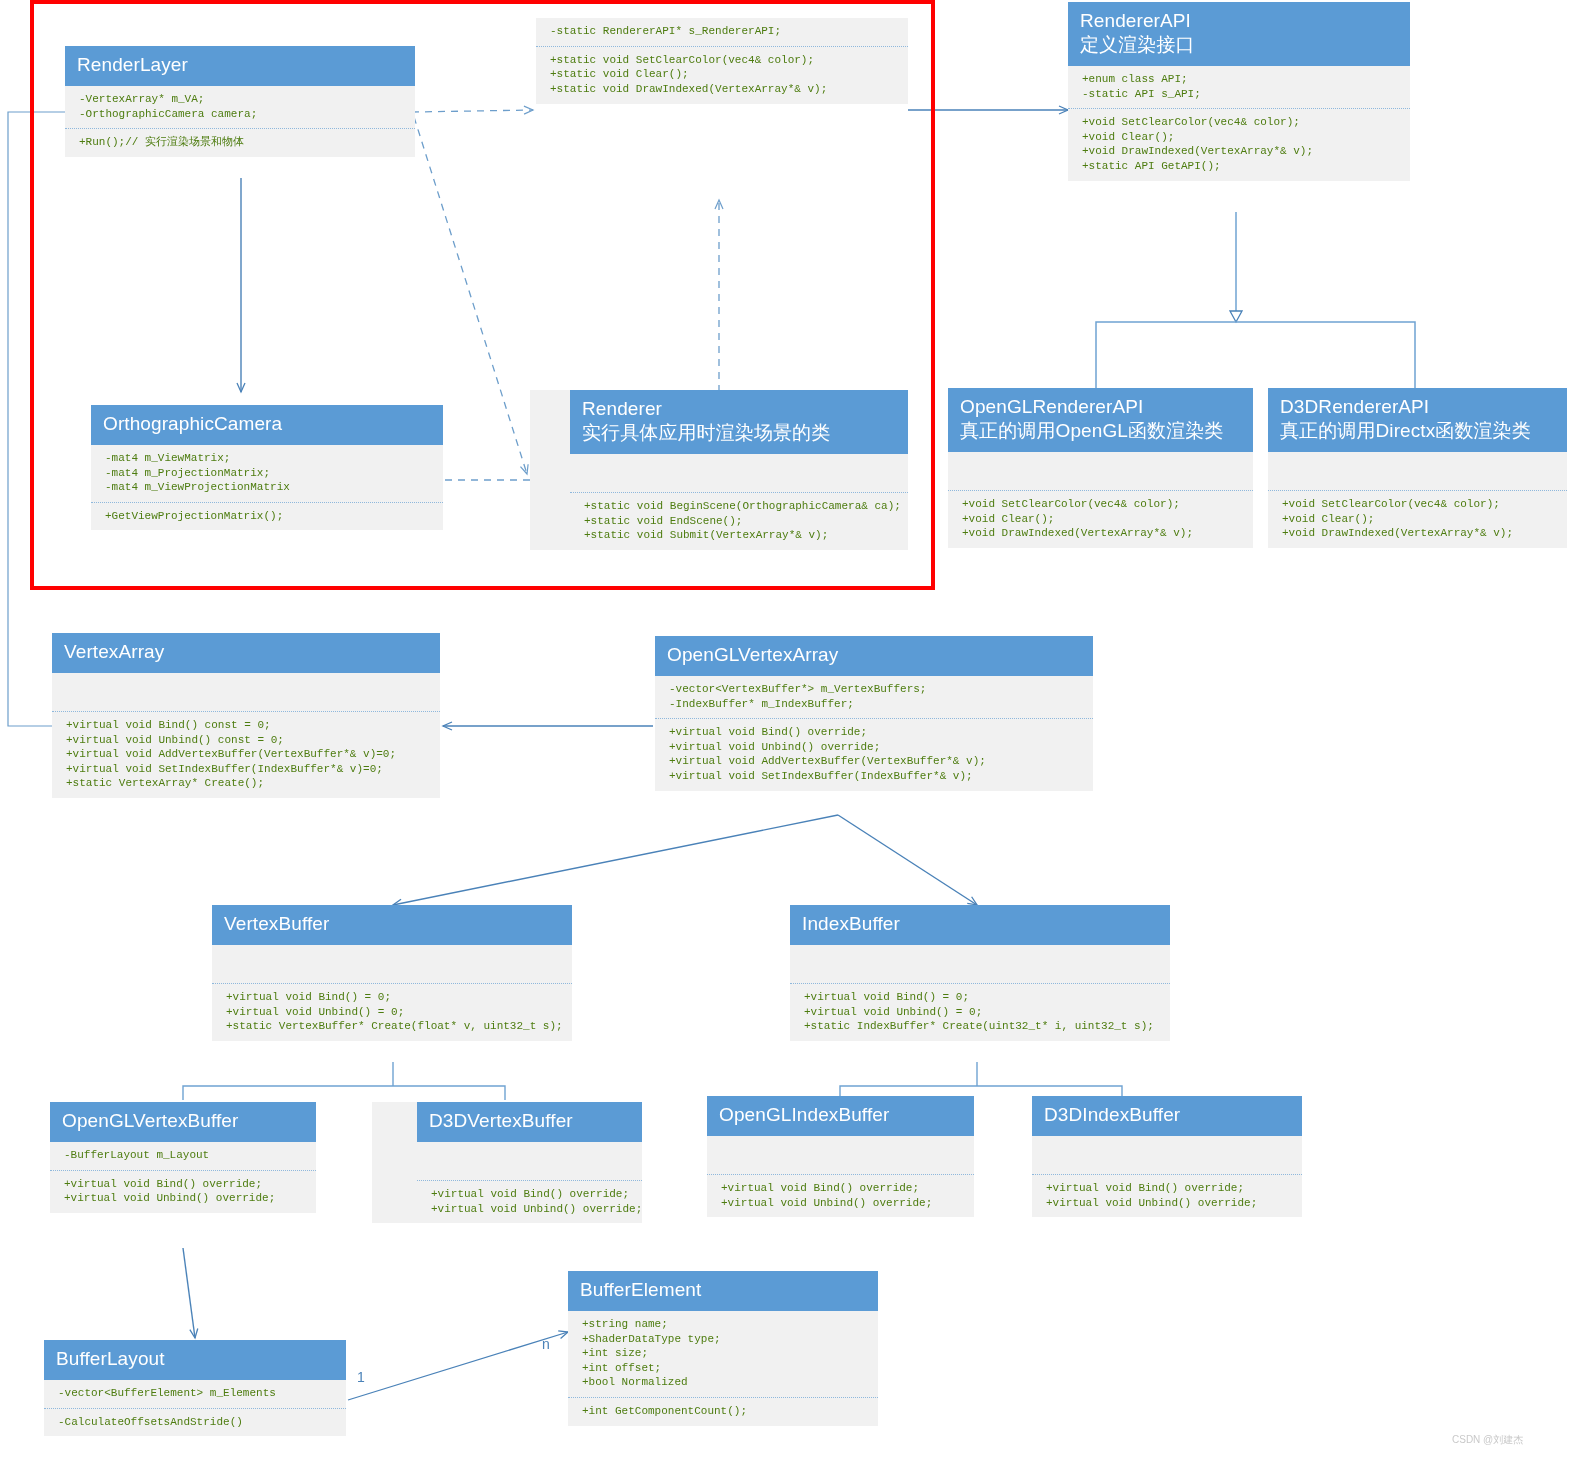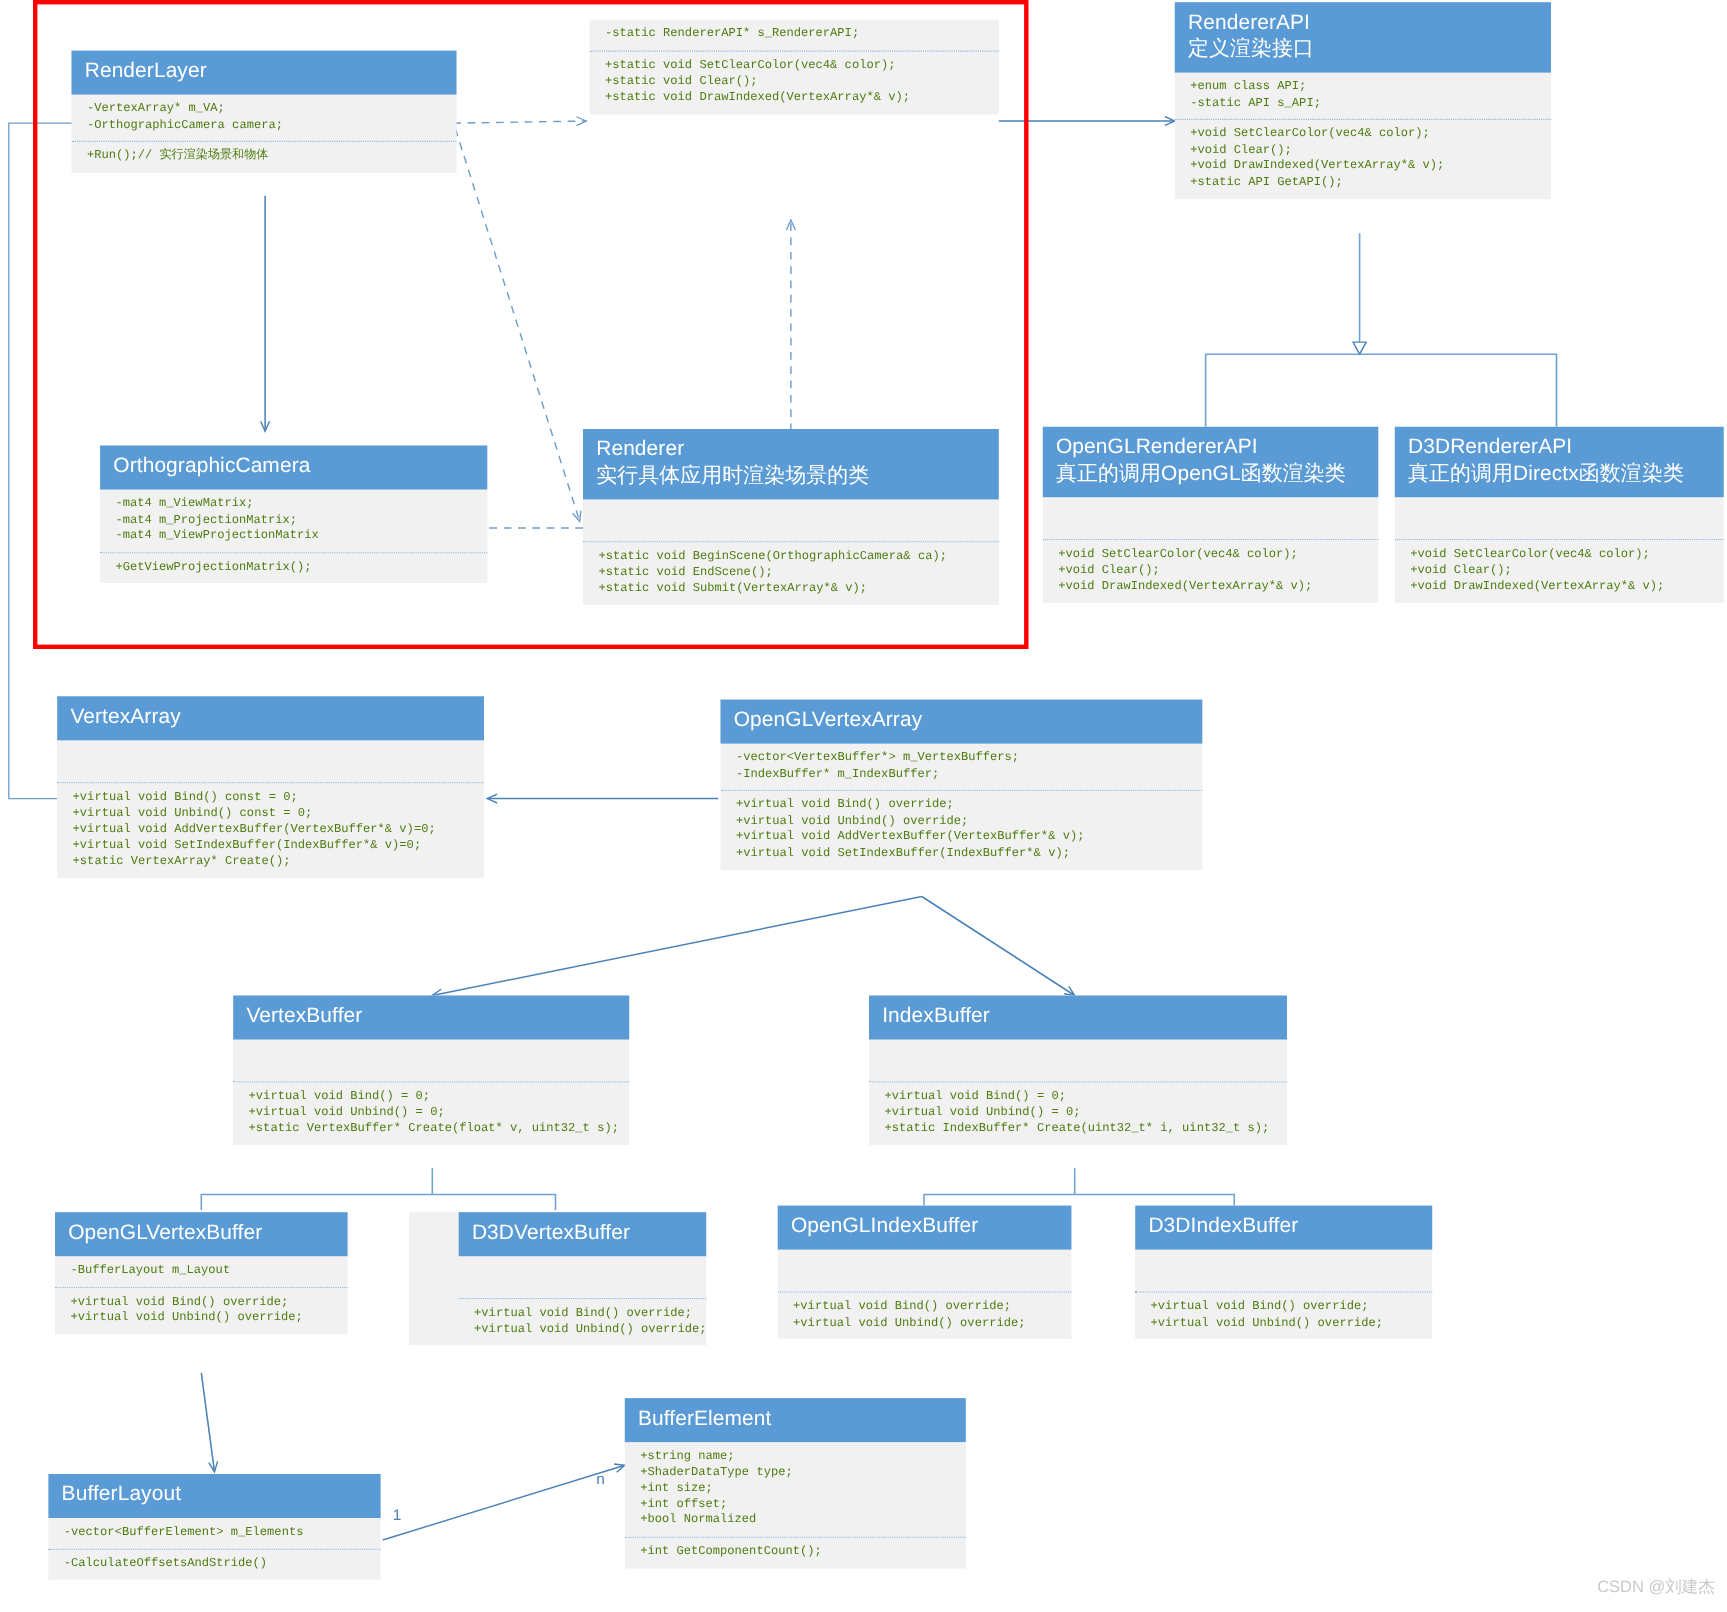--- a/index.html
+++ b/index.html
@@ -72,21 +72,21 @@
     background: transparent;
   }
   .mult-label {
     position: absolute;
     color: #4a82b8;
     font-size: 14px;
   }
   .watermark {
     position: absolute;
     color: #c9c9c9;
-    font-size: 15px;
+    font-size: 10px;
     white-space: nowrap;
   }
 </style>
 </head>
 <body>
 
 <div id="canvas">
 
   <svg class="edges" viewBox="0 0 1570 1465">
     <defs>
@@ -188,21 +188,21 @@
     <div class="uml-section">
       <div class="uml-row">-mat4 m_ViewMatrix;</div>
       <div class="uml-row">-mat4 m_ProjectionMatrix;</div>
       <div class="uml-row">-mat4 m_ViewProjectionMatrix</div>
     </div>
     <div class="uml-section divided">
       <div class="uml-row">+GetViewProjectionMatrix();</div>
     </div>
   </div>
 
-  <div class="uml-box" style="left:530px; top:390px; width:378px;">
+  <div class="uml-box" style="left:530px; top:390px; width:378px;padding-left:40px;">
     <div class="uml-header">
       <div class="uml-title">Renderer</div>
       <div class="uml-subtitle">实行具体应用时渲染场景的类</div>
     </div>
     <div class="uml-section empty"></div>
     <div class="uml-section divided">
       <div class="uml-row">+static void BeginScene(OrthographicCamera&amp; ca);</div>
       <div class="uml-row">+static void EndScene();</div>
       <div class="uml-row">+static void Submit(VertexArray*&amp; v);</div>
     </div>

